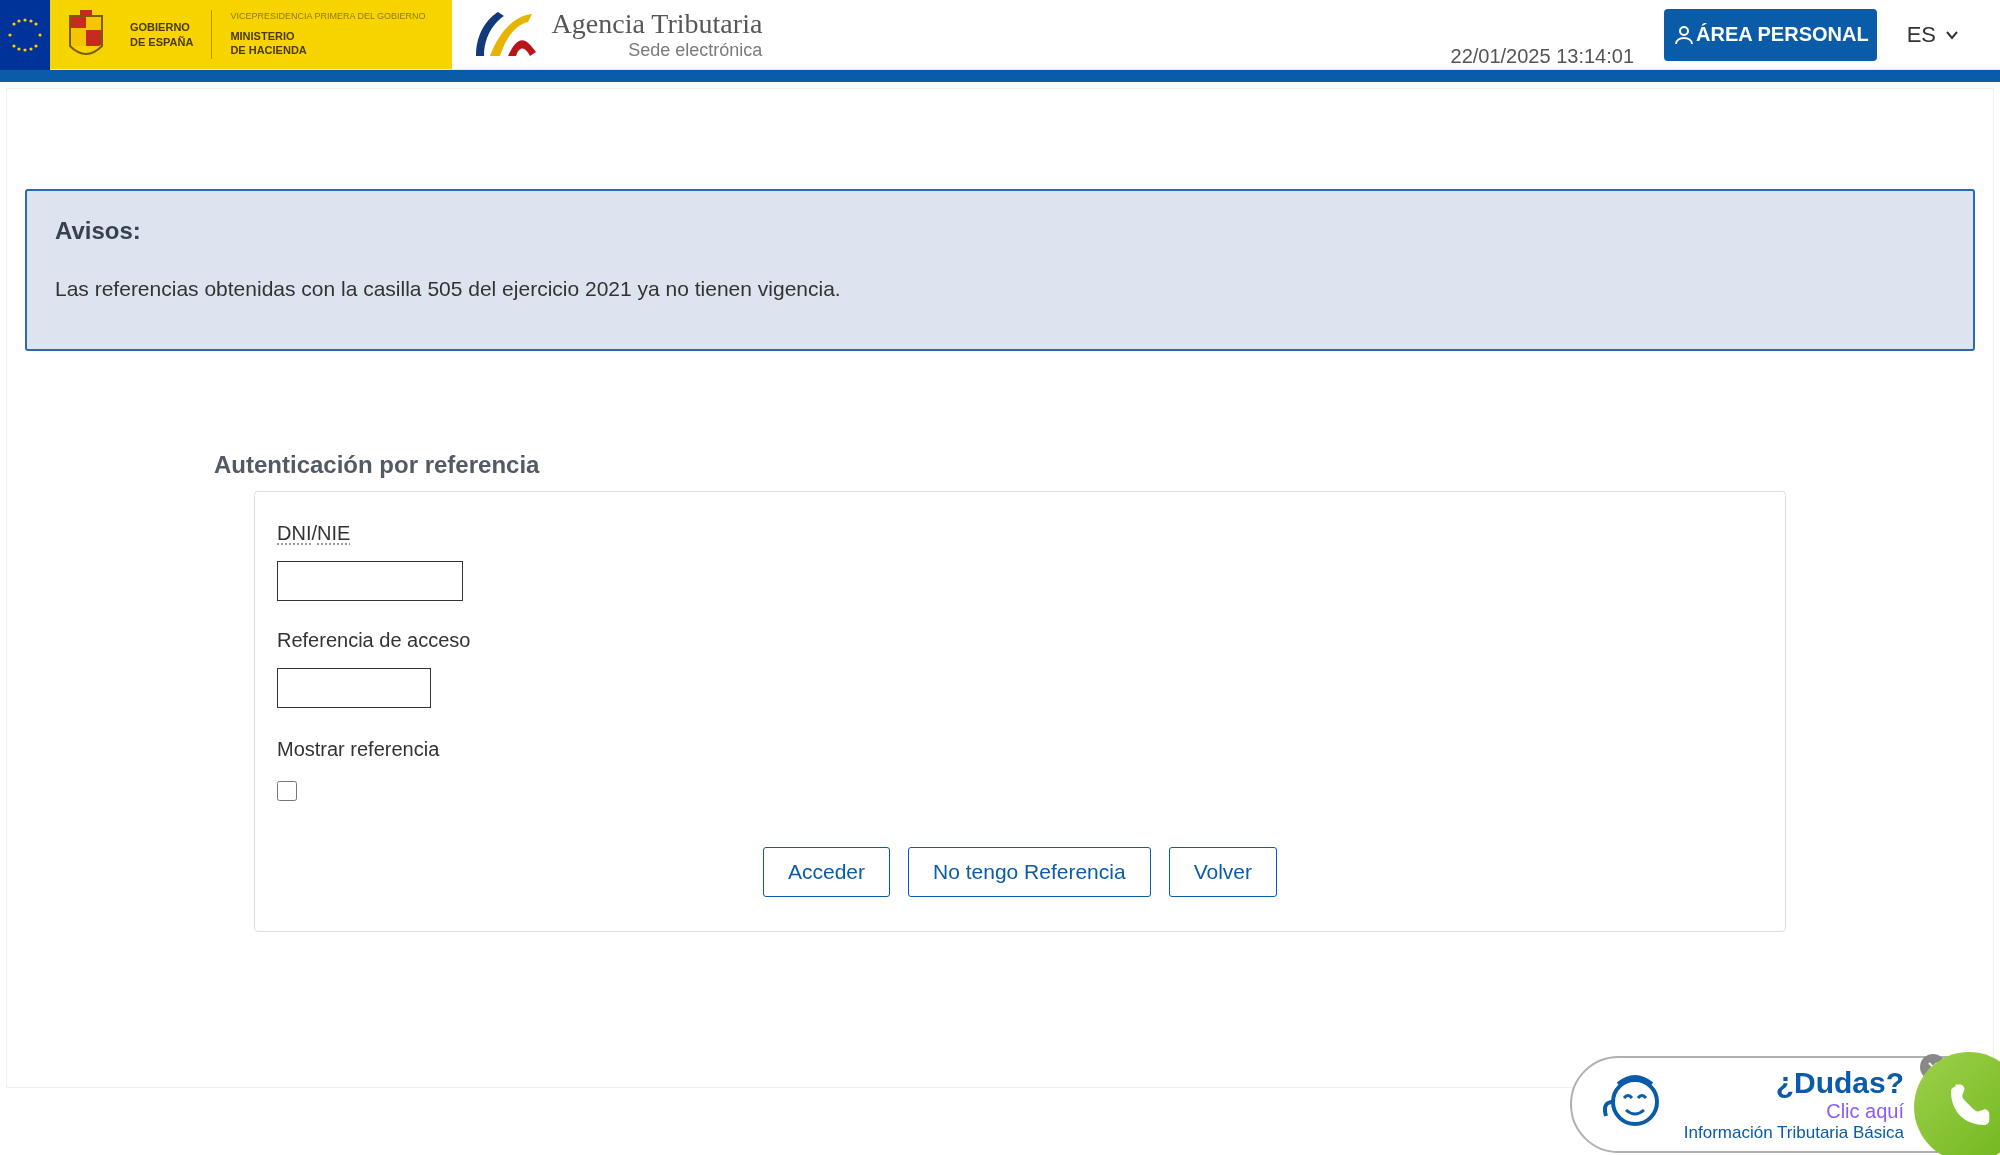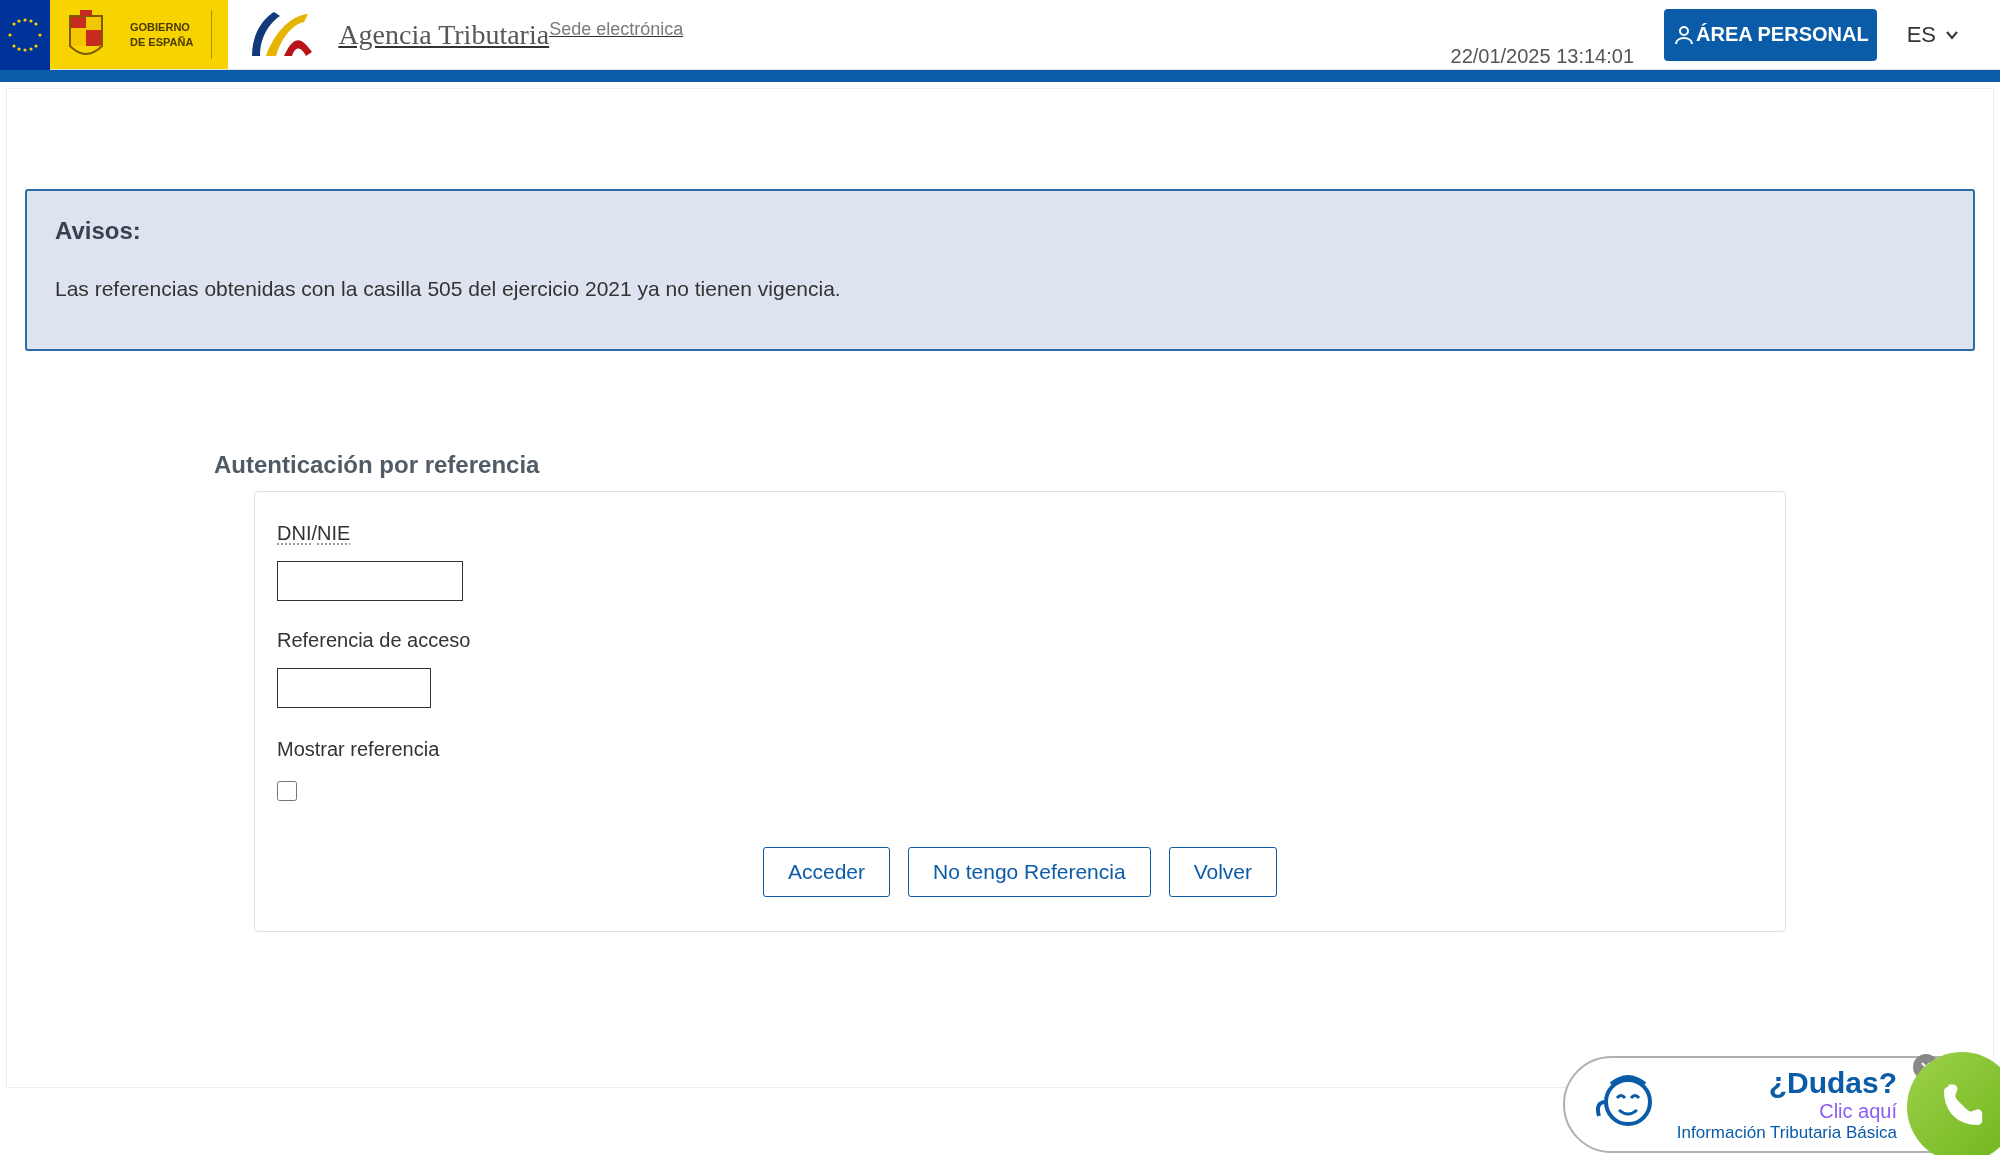--- a/index.html
+++ b/index.html
@@ -10,21 +10,21 @@
     .header-logos { display: flex; align-items: center; background: linear-gradient(to bottom, #f7d400 0%, #f7d400 100%); position: relative; padding-right: 12px;}
     .eu-flag { width: 50px; height: 70px; background: #003399; display:flex; align-items:center; justify-content:center; color:#ffcc00; font-size:10px; overflow:hidden; }
     .eu-stars { width:40px; height:40px; position:relative; }
     .coat { width:60px; height:60px; display:flex; align-items:center; justify-content:center; font-size:34px; margin-left:6px; }
     .gov-text-block { padding: 6px 14px; font-size: 12px; line-height: 1.3; color:#4b3900; display:flex; flex-direction:column; justify-content:center; }
     .gov-text-block .small { font-size:11px; font-weight:bold; }
     .gov-divider { width:1px; background:#b08e00; height:70%; align-self:center; margin:0 4px; }
 
     .aeat-logo { display:flex; align-items:center; padding:0 18px; }
     .aeat-mark { position: relative; width:72px; height:54px; }
-    .aeat-title-block { display:flex; flex-direction:row; margin-left:20px;text-decoration:underline; }
+    .aeat-title-block { display:flex; flex-direction:column; margin-left:10px; }
     .aeat-title { font-family: Georgia, 'Times New Roman', serif; font-size:28px; color:#575757; }
     .aeat-sub { font-size:18px; color:#7a7a7a; text-align:right; }
 
     .header-spacer { flex:1; }
     .header-right { display:flex; align-items:center; gap:30px; padding-right:40px; }
     .timestamp { color:#555; font-size:20px;margin-top:44px; }
     .area-personal-btn { background:#0a5ba8; color:#fff; font-weight:bold; font-size:20px; padding:14px 8px; border-radius:4px; display:flex; align-items:center; gap:0; cursor:pointer; }
     .user-icon-svg { width:24px; height:24px; }
     .lang-select { display:flex; align-items:center; gap:8px; color:#333; font-size:22px; cursor:pointer; }
     .chevron { width:16px; height:16px; }
@@ -46,21 +46,21 @@
     .dotted-abbr { text-decoration: underline dotted #999; text-underline-offset:3px; }
     .text-input { border:1px solid #333; height:40px; padding:4px 6px; font-size:18px; }
     .input-dni { width:186px; margin-bottom:20px; }
     .input-ref { width:154px; margin-bottom:22px; }
     .checkbox { width:20px; height:20px; margin-top:4px; cursor:pointer; }
 
     .btn-row { display:flex; justify-content:center; gap:18px; margin-top:42px; }
     .btn { border:1px solid #0a5ba8; background:#fff; color:#0a5ba8; font-size:21px; padding:12px 24px; border-radius:3px; cursor:pointer; }
 
     
-    .help-widget { position:fixed; bottom:2px; right:11px; display:flex; align-items:center; }
+    .help-widget { position:fixed; bottom:2px; right:4px; display:flex; align-items:center; }
     .help-pill { display:flex; align-items:center; gap:12px; border:2px solid #b0b0b0; border-radius:60px; padding: 8px 90px 8px 26px; background:#fff; position:relative; }
     .help-face { width:74px; height:74px; }
     .help-texts { text-align:right; }
     .help-q { color:#0a5ba8; font-size:30px; font-weight:bold; }
     .help-click { color:#8b5cf6; font-size:20px; }
     .help-sub { color:#0a5ba8; font-size:17px; }
     .phone-badge { width:110px; height:110px; border-radius:55px; background: linear-gradient(135deg, #9ed14b, #6eb51c); position:absolute; right:-30px; top:-6px; display:flex; align-items:center; justify-content:center; }
     .phone-badge svg { width:54px; height:54px; }
     .close-badge { position:absolute; top:-4px; right:48px; width:26px; height:26px; border-radius:13px; background:#888; color:#fff; display:flex; align-items:center; justify-content:center; font-size:16px; cursor:pointer; }
   </style>
@@ -94,20 +94,25 @@
         <rect x="20" y="6" width="16" height="14" fill="#f3c600"></rect>
         <path d="M4 36 Q20 52 36 36 V6 H4 Z" fill="none" stroke="#7a5b00" stroke-width="2"></path>
         <rect x="14" y="0" width="12" height="6" fill="#c72b1f"></rect>
       </svg>
     </div>
     <div class="gov-text-block">
       <span class="small">GOBIERNO</span>
       <span class="small">DE ESPAÑA</span>
     </div>
     <div class="gov-divider"></div>
+    <div class="gov-text-block">
+      <span class="small" style="font-weight:normal; font-size:9px; margin-bottom:6px; opacity:0.6">VICEPRESIDENCIA PRIMERA DEL GOBIERNO</span>
+      <span class="small">MINISTERIO</span>
+      <span class="small">DE HACIENDA</span>
+    </div>
   </div>
 
   <div class="aeat-logo">
     <div class="aeat-mark">
       <svg viewBox="0 0 72 54" width="72" height="54">
         <path d="M6 48 C 6 16, 28 4, 28 4 L 34 8 C 34 8, 14 20, 14 48 Z" fill="#123a7a"></path>
         <path d="M20 48 C 36 6, 62 6, 62 6 L 58 14 C 58 14, 40 16, 30 48 Z" fill="#e7b400"></path>
         <path d="M38 48 C 50 22, 58 34, 66 44 L 60 48 C 56 40, 50 36, 46 48 Z" fill="#b8141a"></path>
       </svg>
     </div>

